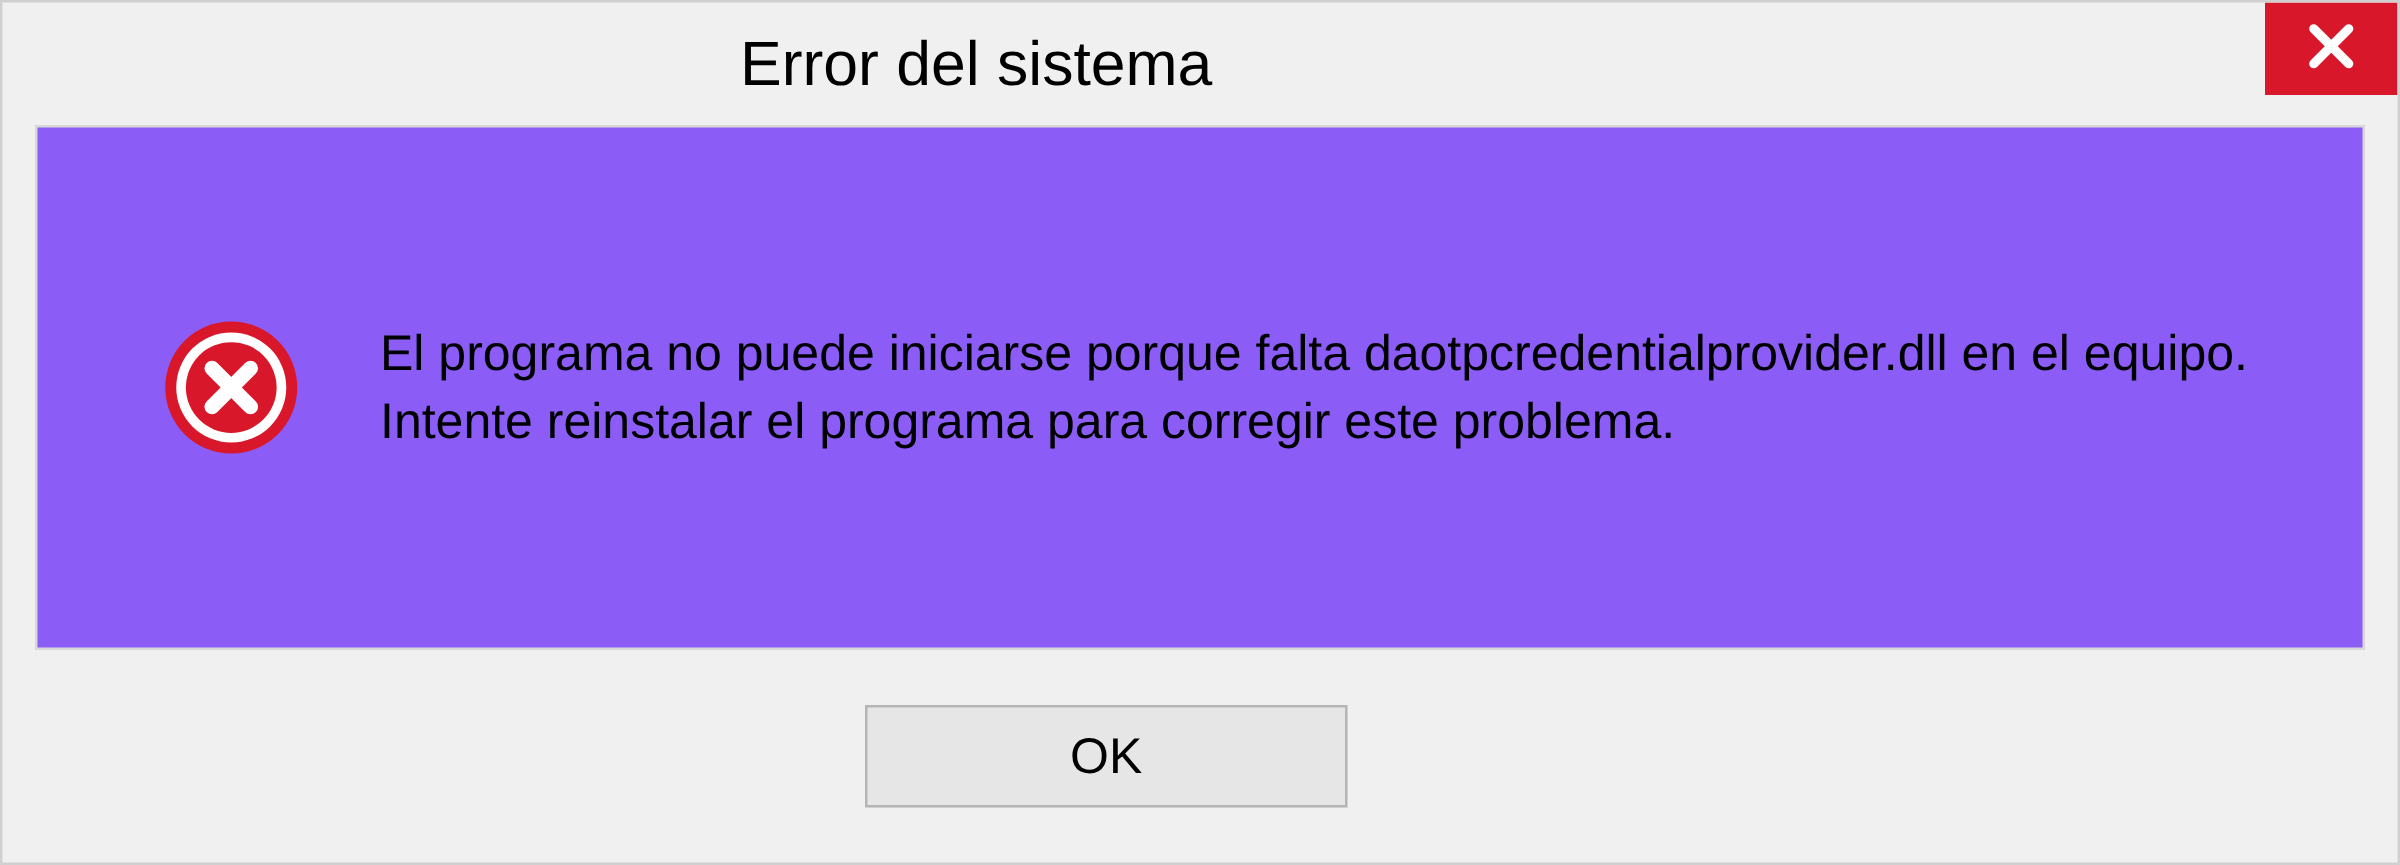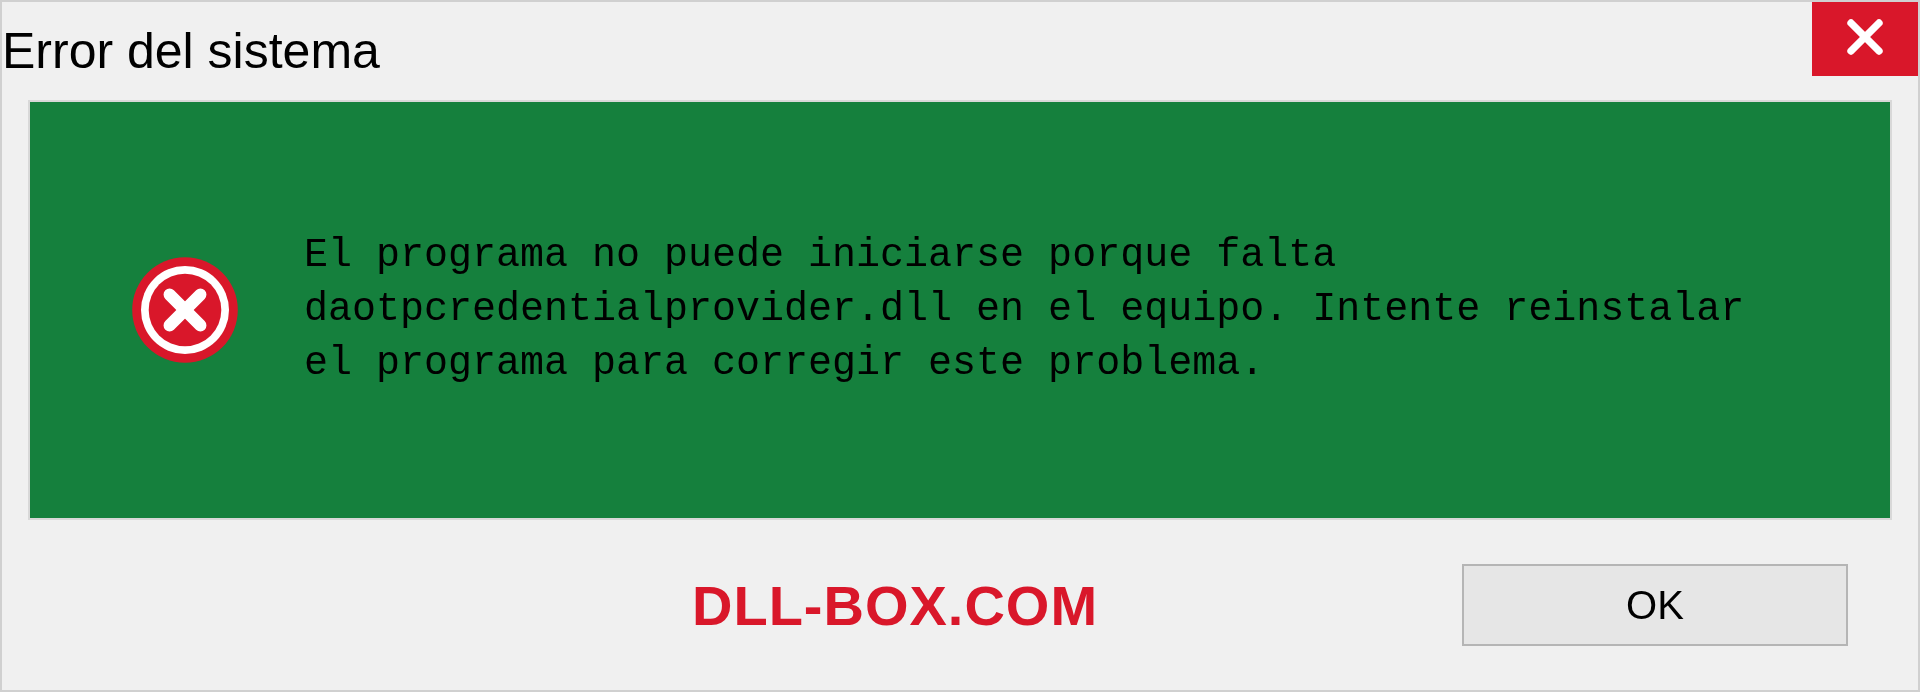--- a/index.html
+++ b/index.html
@@ -12,20 +12,21 @@
       height: 692px;
       background: #f0f0f0;
       font-family: "Segoe UI", Tahoma, Arial, sans-serif;
       position: relative;
       border: 2px solid #d0d0d0;
     }
     .titlebar {
       display: flex;
       align-items: center;
       height: 98px;
+      padding-left: 590px;
       position: relative;
     }
     .title-text {
       font-size: 50px;
       color: #000;
       font-weight: 400;
     }
     .close-btn {
       position: absolute;
       top: 0;
@@ -37,27 +38,26 @@
       align-items: center;
       justify-content: center;
       cursor: pointer;
     }
     .close-btn svg {
       width: 42px;
       height: 42px;
     }
     .content-panel {
       margin: 0 26px;
-      background: #15803d;
+      background: #8b5cf6;
       border: 2px solid #d8d8d8;
       height: 420px;
       display: flex;
       align-items: center;
       padding: 0 70px 0 100px;
-      font-family: Liberation Mono, monospace;
     }
     .error-icon {
       flex-shrink: 0;
       margin-right: 64px;
     }
     .error-icon svg {
       width: 110px;
       height: 110px;
       display: block;
     }
@@ -118,15 +118,14 @@
       <circle cx="50" cy="50" r="40" fill="#ffffff"></circle>
       <circle cx="50" cy="50" r="33" fill="#d9172a"></circle>
       <line x1="36" y1="36" x2="64" y2="64" stroke="#ffffff" stroke-width="11" stroke-linecap="round"></line>
       <line x1="64" y1="36" x2="36" y2="64" stroke="#ffffff" stroke-width="11" stroke-linecap="round"></line>
     </svg>
   </div>
   <div class="message">El programa no puede iniciarse porque falta daotpcredentialprovider.dll en el equipo. Intente reinstalar el programa para corregir este problema.</div>
 </div>
 
 <div class="footer">
-  <div class="watermark">DLL-BOX.COM</div>
   <button class="ok-btn">OK</button>
 </div>
 
 </body></html>

